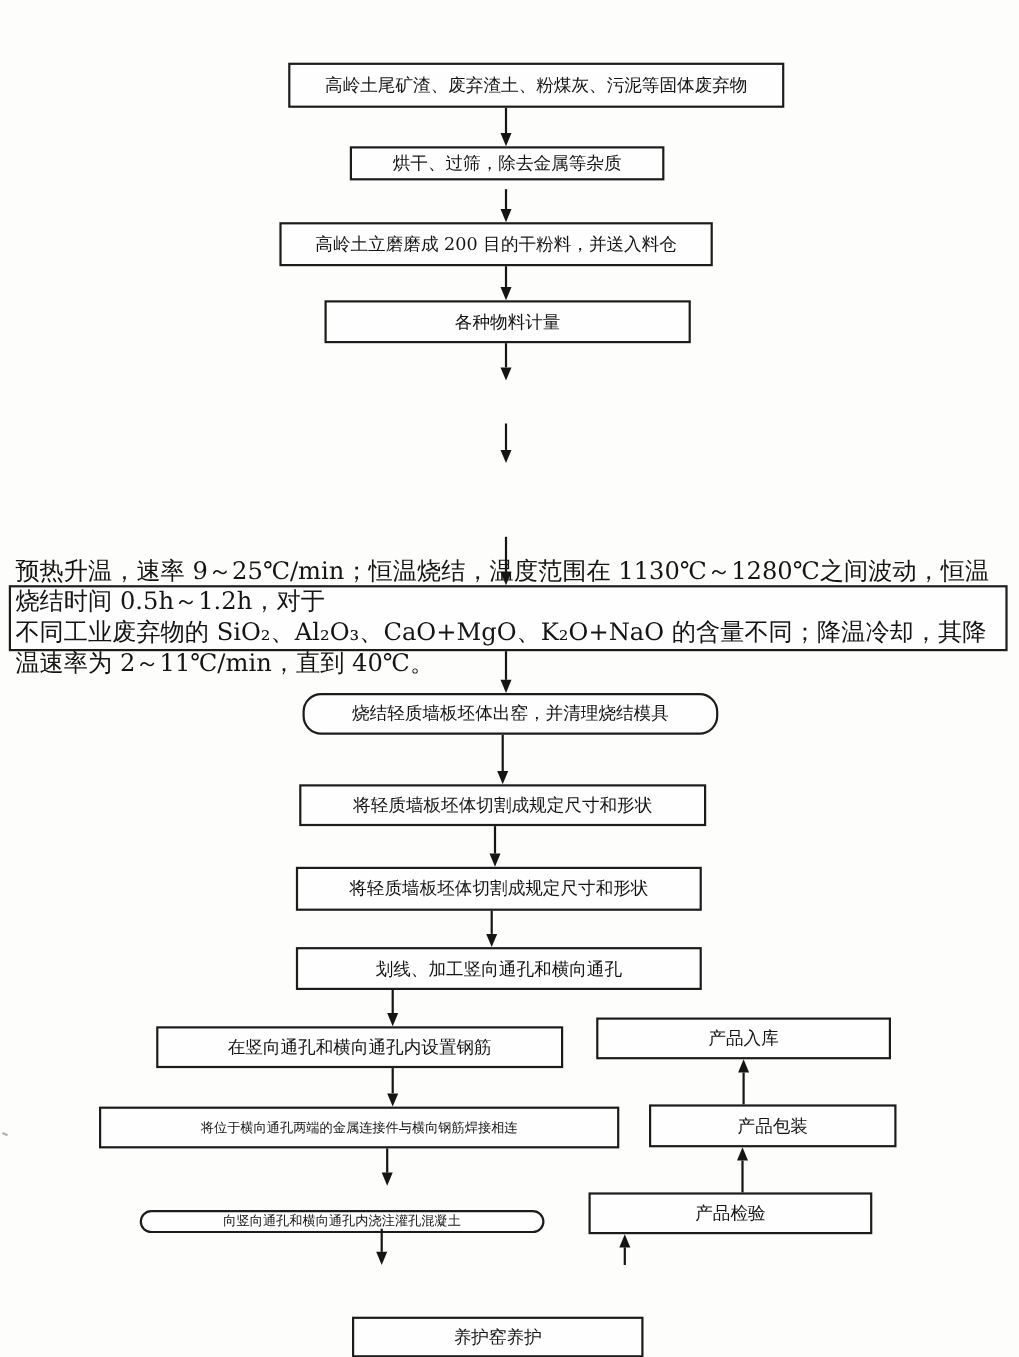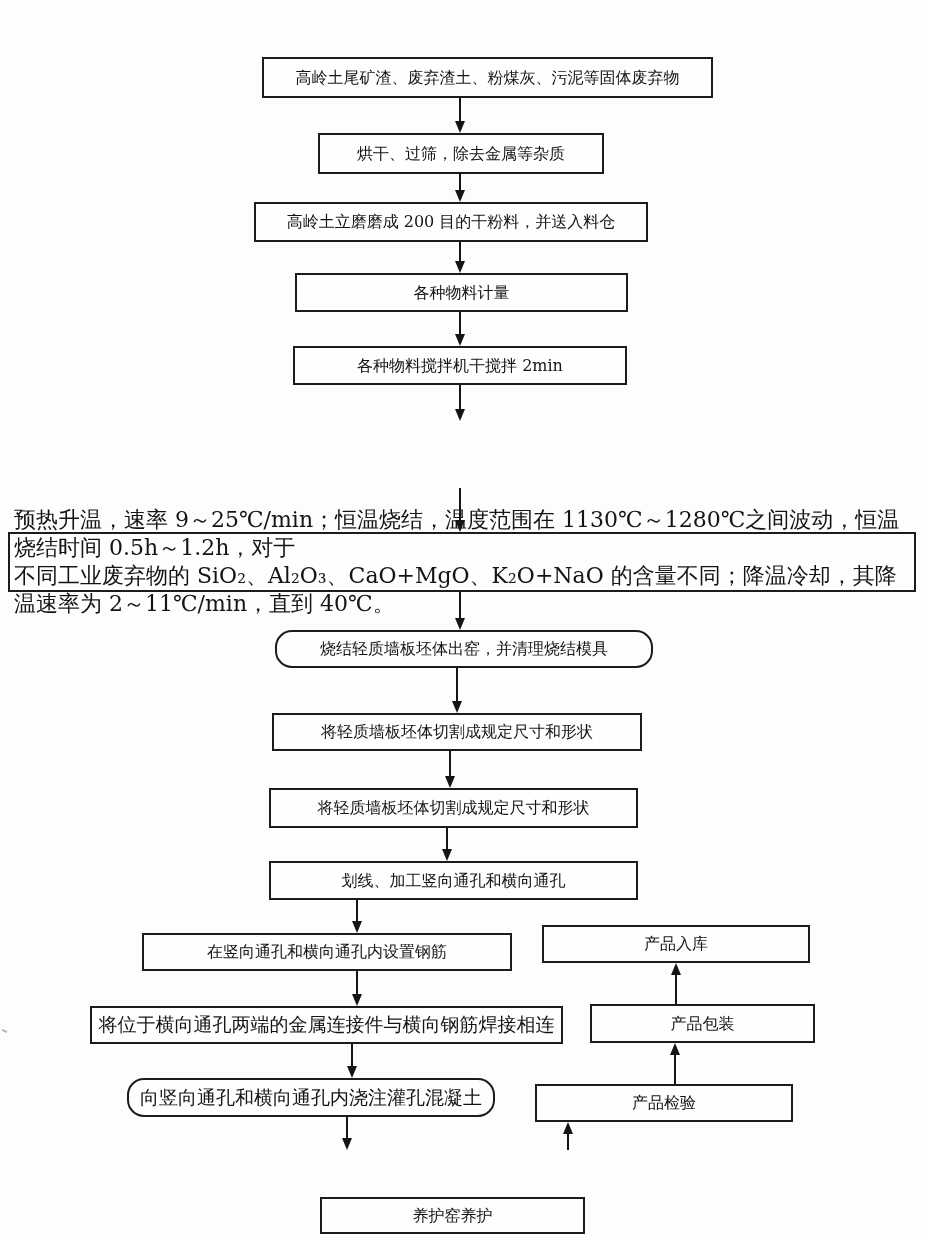--- a/index.html
+++ b/index.html
@@ -30,21 +30,21 @@
   }
   .node.multiline{white-space:pre-line;line-height:30px;}
   .node.wide{
     white-space:pre-line;
     font-size:22px;
     line-height:28px;
     text-align:left;
     justify-content:flex-start;
     padding:0 4px;
   }
-  .node.small{font-size:19px;}
+  .node.small{font-size:12px;}
   
   .arrow{
     position:absolute;
     width:2px;
     background:#151515;
   }
   .arrow.down::after{
     content:"";
     position:absolute;
     top:100%;left:-4px;
@@ -66,48 +66,47 @@
     position:absolute;
     left:2px;top:1030px;
     width:5px;height:2px;
     background:#8f8f8f;
     transform:rotate(25deg);
     opacity:.7;
   }
 
   
   .n1 {left:262px;top:57px;  width:451px;height:41px;}
-  .n2 {left:318px;top:133px; width:286px;height:41px;}
+  .n2 {left:318px;top:133px; width:286px;height:31px;}
   .n3 {left:254px;top:202px; width:394px;height:40px;}
   .n4 {left:295px;top:273px; width:333px;height:39px;}
   .n5 {left:293px;top:346px; width:334px;height:39px;}
   .n6 {left:297px;top:421px; width:345px;height:67px;}
   .n7 {left:8px;  top:532px; width:908px;height:60px;}
   .n8 {left:275px;top:630px; width:378px;height:38px;border-radius:17px;}
   .n9 {left:272px;top:713px; width:370px;height:38px;}
   .n10{left:269px;top:788px; width:369px;height:40px;}
   .n11{left:269px;top:861px; width:369px;height:39px;}
   .n12{left:142px;top:933px; width:370px;height:38px;}
   .n13{left:90px; top:1006px;width:473px;height:38px;}
-  .n14{left:127px;top:1078px;width:368px;height:39px;border-radius:17px;}
+  .n14{left:127px;top:1100px;width:368px;height:21px;border-radius:17px;}
   .n15{left:320px;top:1150px;width:265px;height:37px;margin-top:47px;}
   .n16{left:535px;top:1084px;width:258px;height:38px;}
   .n17{left:590px;top:1004px;width:225px;height:39px;}
   .n18{left:542px;top:925px; width:268px;height:38px;}
 </style>
 </head>
 <body>
 
 <div class="page">
 
   <div class="node n1">高岭土尾矿渣、废弃渣土、粉煤灰、污泥等固体废弃物</div>
   <div class="node n2">烘干、过筛，除去金属等杂质</div>
   <div class="node n3">高岭土立磨磨成 200 目的干粉料，并送入料仓</div>
   <div class="node n4">各种物料计量</div>
-  <div class="node n5">各种物料搅拌机干搅拌 2min</div>
   <div class="node n7 wide">预热升温，速率 9～25℃/min；恒温烧结，温度范围在 1130℃～1280℃之间波动，恒温烧结时间 0.5h～1.2h，对于
 不同工业废弃物的 SiO₂、Al₂O₃、CaO+MgO、K₂O+NaO 的含量不同；降温冷却，其降温速率为 2～11℃/min，直到 40℃。</div>
   <div class="node n8">烧结轻质墙板坯体出窑，并清理烧结模具</div>
   <div class="node n9">将轻质墙板坯体切割成规定尺寸和形状</div>
   <div class="node n10">将轻质墙板坯体切割成规定尺寸和形状</div>
   <div class="node n11">划线、加工竖向通孔和横向通孔</div>
   <div class="node n12">在竖向通孔和横向通孔内设置钢筋</div>
   <div class="node n13 small">将位于横向通孔两端的金属连接件与横向钢筋焊接相连</div>
   <div class="node n14 small">向竖向通孔和横向通孔内浇注灌孔混凝土</div>
   <div class="node n15">养护窑养护</div>

